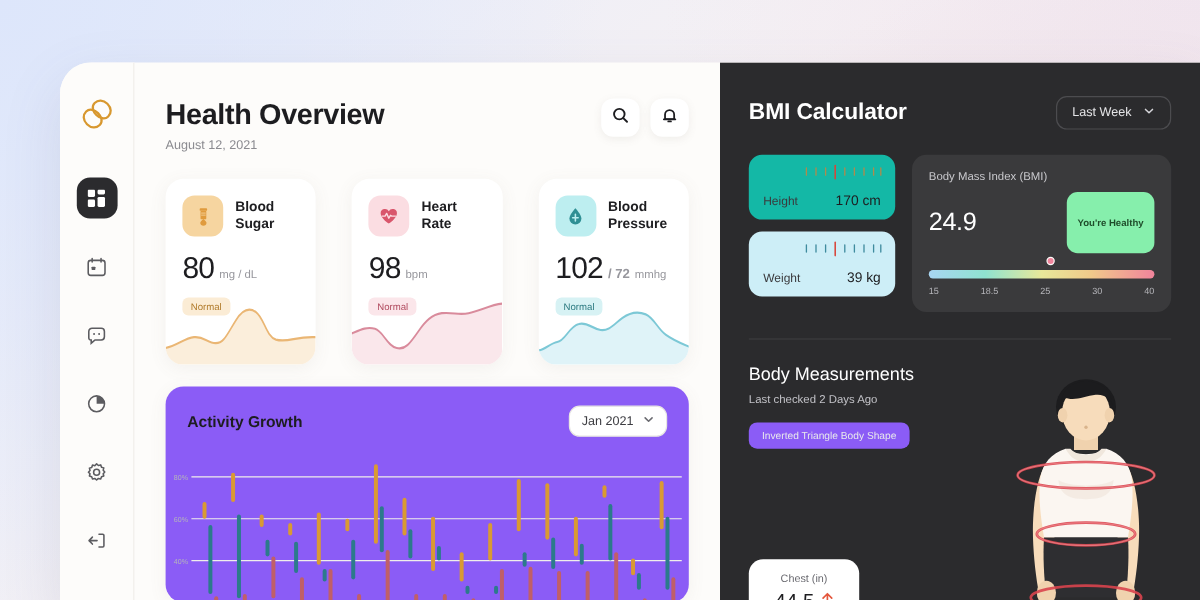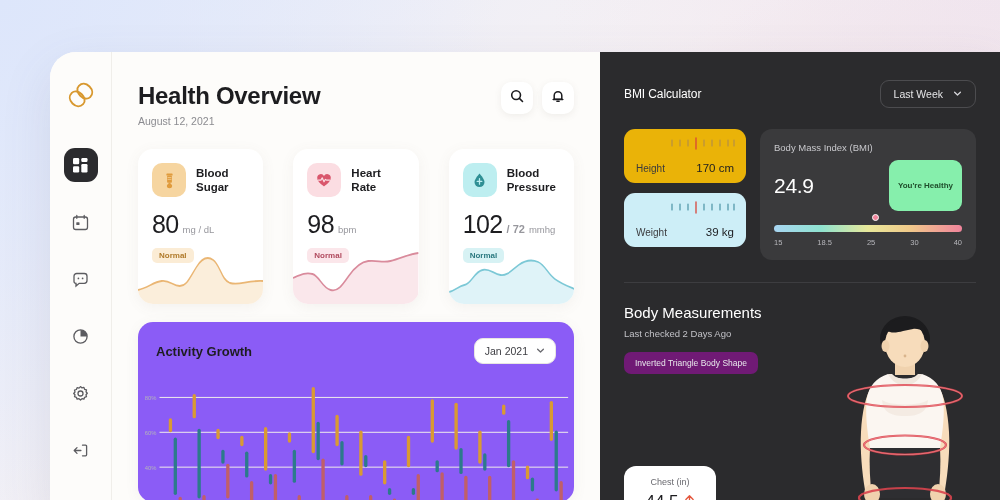--- a/index.html
+++ b/index.html
@@ -95,21 +95,21 @@
   .metric-name { font-size: 11.5px; font-weight: 700; color: #1d1d20; line-height: 1.25; }
   .metric-value-row { display: flex; align-items: baseline; gap: 4px; margin-top: 13px; }
   .metric-value { font-size: 25px; font-weight: 400; color: #1d1d20; letter-spacing: -0.6px; }
   .metric-unit { font-size: 9.5px; color: #97979d; }
   .metric-sub { font-size: 11px; color: #97979d; font-weight: 700; }
   .metric-badge {
     display: inline-block;
     align-self: flex-start;
     margin-top: 9px;
     font-size: 8px;
-    font-weight: 700;
+    font-weight: 400;
     padding: 3px 7px;
     border-radius: 5px;
   }
   .spark { position: absolute; left: 0; right: 0; bottom: 0; height: 56px; }
   .spark svg { display: block; width: 100%; height: 100%; }
 
   
   .activity-card {
     background: #8b5cf6;
     border-radius: 15px;
@@ -138,21 +138,21 @@
   .bmi-panel {
     width: 400px;
     background: #2b2b2d;
     flex-shrink: 0;
     padding: 28px 24px 0 24px;
     color: #ffffff;
     position: relative;
     overflow: hidden;
   }
   .bmi-head { display: flex; align-items: center; justify-content: space-between; }
-  .bmi-title { font-size: 12px; font-weight: 400; color: #ffffff; letter-spacing: -0.1px; }
+  .bmi-title { font-size: 19px; font-weight: 700; color: #ffffff; letter-spacing: -0.1px; }
   .bmi-select {
     display: flex; align-items: center; gap: 10px;
     border: 1px solid #4c4c4f;
     border-radius: 9px;
     padding: 7px 13px;
     font-size: 10.5px;
     color: #e4e4e6;
   }
   .bmi-body { display: flex; gap: 14px; margin-top: 21px; }
   .bmi-inputs { display: flex; flex-direction: column; gap: 10px; width: 122px; flex-shrink: 0; }
@@ -197,21 +197,21 @@
     border: 1.5px solid #fdfcfa;
   }
   .scale-ticks { display: flex; justify-content: space-between; margin-top: 6px; font-size: 7.5px; color: #b6b6bb; }
 
   .panel-divider { height: 1px; background: #3d3d40; margin: 22px 0 0 0; }
 
   .measure-title { font-size: 15px; color: #ffffff; margin-top: 21px; }
   .measure-sub { font-size: 9.5px; color: #c2c2c7; margin-top: 7px; }
   .shape-badge {
     display: inline-block;
-    background: #701a75; color: #e8e8ec;
+    background: #8b5cf6; color: #e8e8ec;
     font-size: 8.5px;
     padding: 6px 11px; border-radius: 7px;
     margin-top: 13px;
   }
   .chest-card {
     position: absolute;
     left: 24px; bottom: 0;
     width: 92px;
     background: #ffffff;
     border-radius: 12px 12px 0 0;
@@ -483,21 +483,21 @@
         <span>
           <svg width="9" height="9" viewBox="0 0 9 9" fill="none" stroke="#d5d5d9" stroke-width="1.3" stroke-linecap="round" stroke-linejoin="round">
               <path d="M1.6 3.2L4.5 6 7.4 3.2"></path>
             </svg>
         </span>
       </div>
     </div>
 
     <div class="bmi-body">
       <div class="bmi-inputs">
-        <div class="input-card" style="background:#eab308">
+        <div class="input-card" style="background:#14b8a6">
           <span class="ruler">
             <svg width="68" height="16" viewBox="0 0 68 16">
               <g stroke="#b08b4d" stroke-width="1.1" stroke-linecap="round">
                 <path d="M4 4v6M12 4v6M20 4v6M36 4v6M44 4v6M52 4v6M60 4v6M66 4v6"></path>
               </g>
               <path d="M28 2v11" stroke="#d8453a" stroke-width="1.3" stroke-linecap="round"></path>
             </svg>
           </span>
           <div class="input-row">
             <span class="input-label">Height</span>

